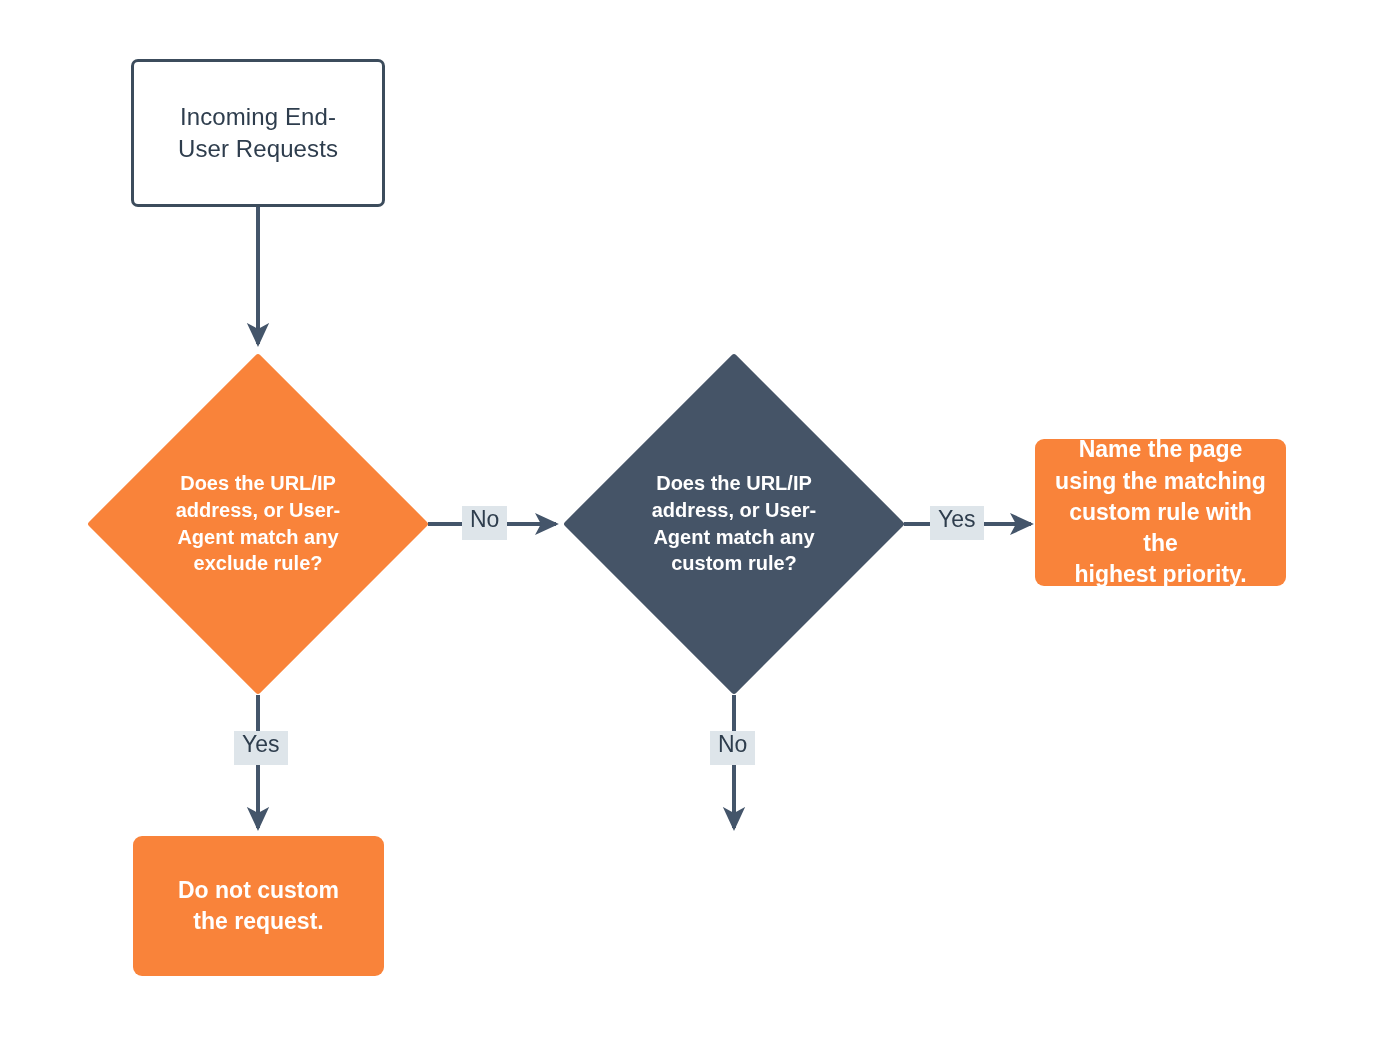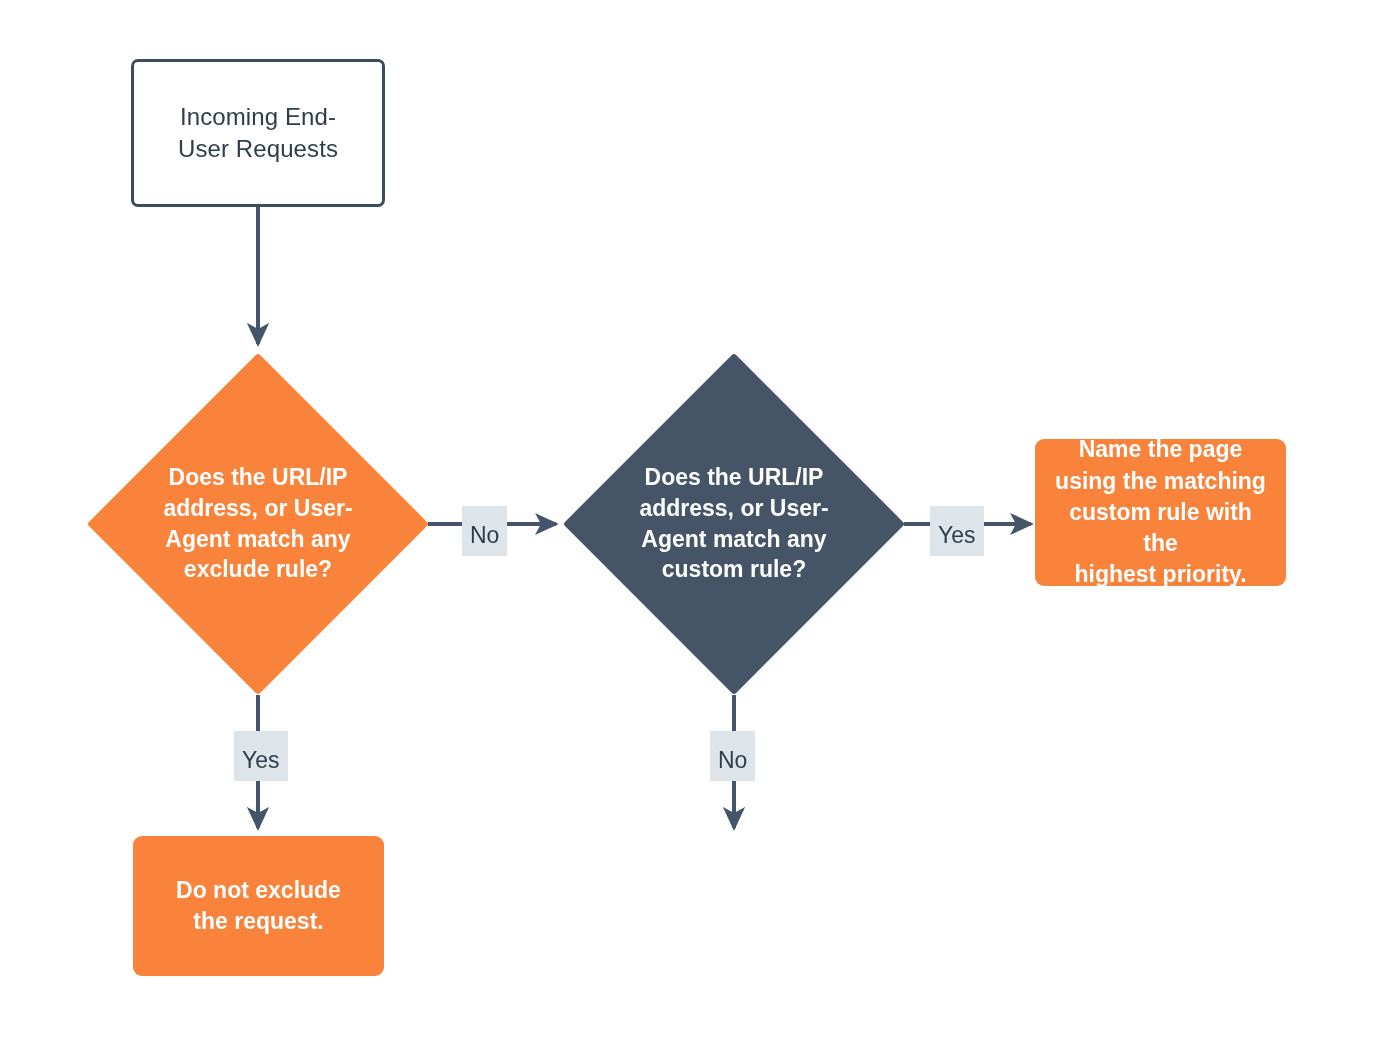--- a/index.html
+++ b/index.html
@@ -75,35 +75,35 @@
     position: absolute;
     left: 50%;
     top: 50%;
     transform: translate(-50%, -50%) rotate(45deg);
     border-radius: 3px;
   }
   .node-diamond .txt {
     position: relative;
     z-index: 2;
     color: #ffffff;
-    font-size: 23px;
+    font-size: 20px;
     font-weight: 700;
     line-height: 1.33;
     padding: 0 10px;
   }
 
   
   .edge-label {
     position: absolute;
     background: #dee5ea;
     color: #2e3d4d;
     font-size: 23px;
     font-weight: 400;
     line-height: 1;
-    padding: 18px 8px 9px 8px;
+    padding: 2px 8px 9px 8px;
     box-sizing: border-box;
     white-space: nowrap;
     z-index: 5;
   }
 </style>
 </head>
 <body>
 
 <div id="canvas">
 
@@ -157,21 +157,21 @@
   </div>
 
   <div class="node node-box fill-orange" style="left:1035px; top:439px; width:251px; height:147px;">
     <span class="txt">Name the page
 using the matching
 custom rule with the
 highest priority.</span>
   </div>
 
   <div class="node node-box fill-orange" style="left:133px; top:836px; width:251px; height:140px;">
-    <span class="txt">Do not exclude
+    <span class="txt">Do not custom
 the request.</span>
   </div>
 
 
   <div class="edge-label" style="left:462px; top:506px;">
     <span>No</span>
   </div>
 
   <div class="edge-label" style="left:234px; top:731px;">
     <span>Yes</span>

